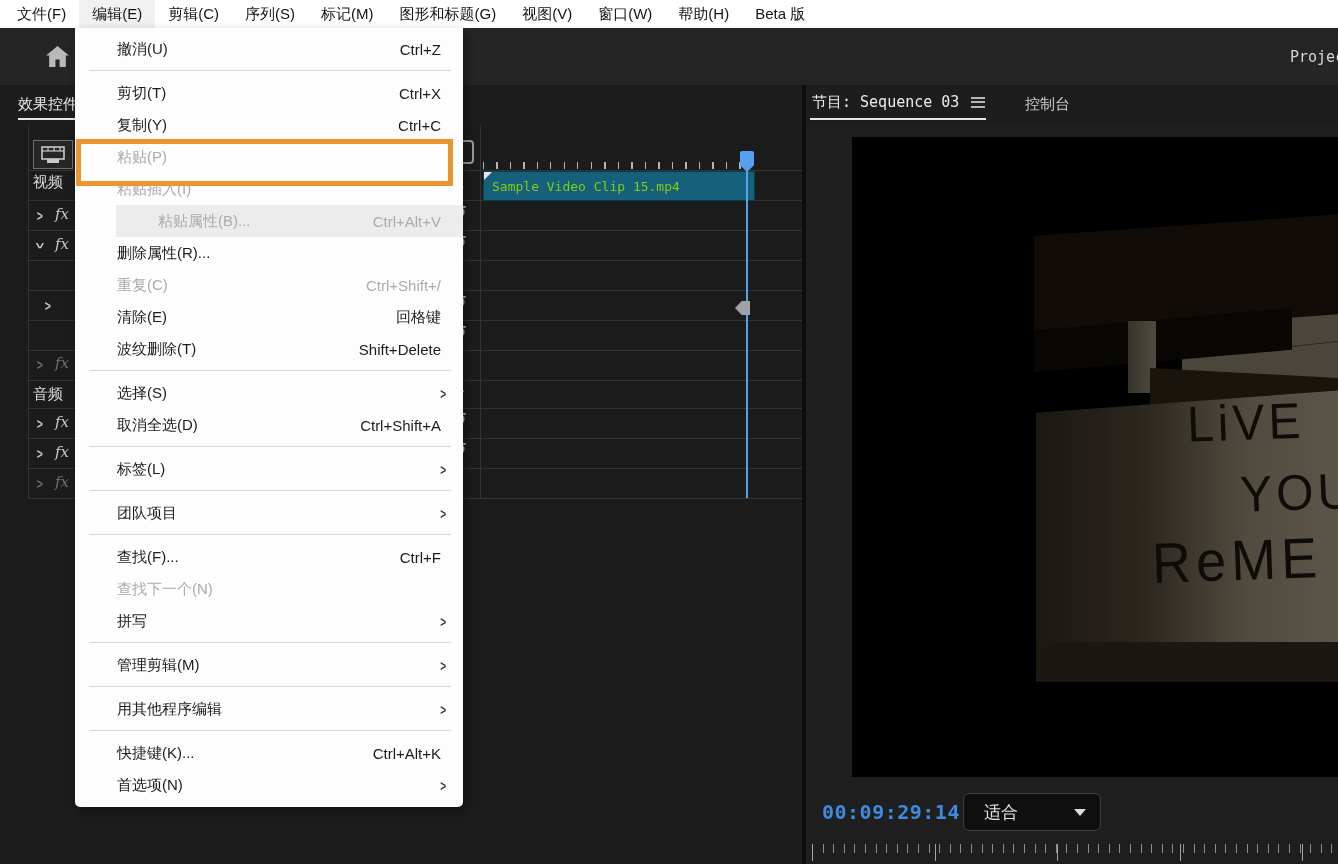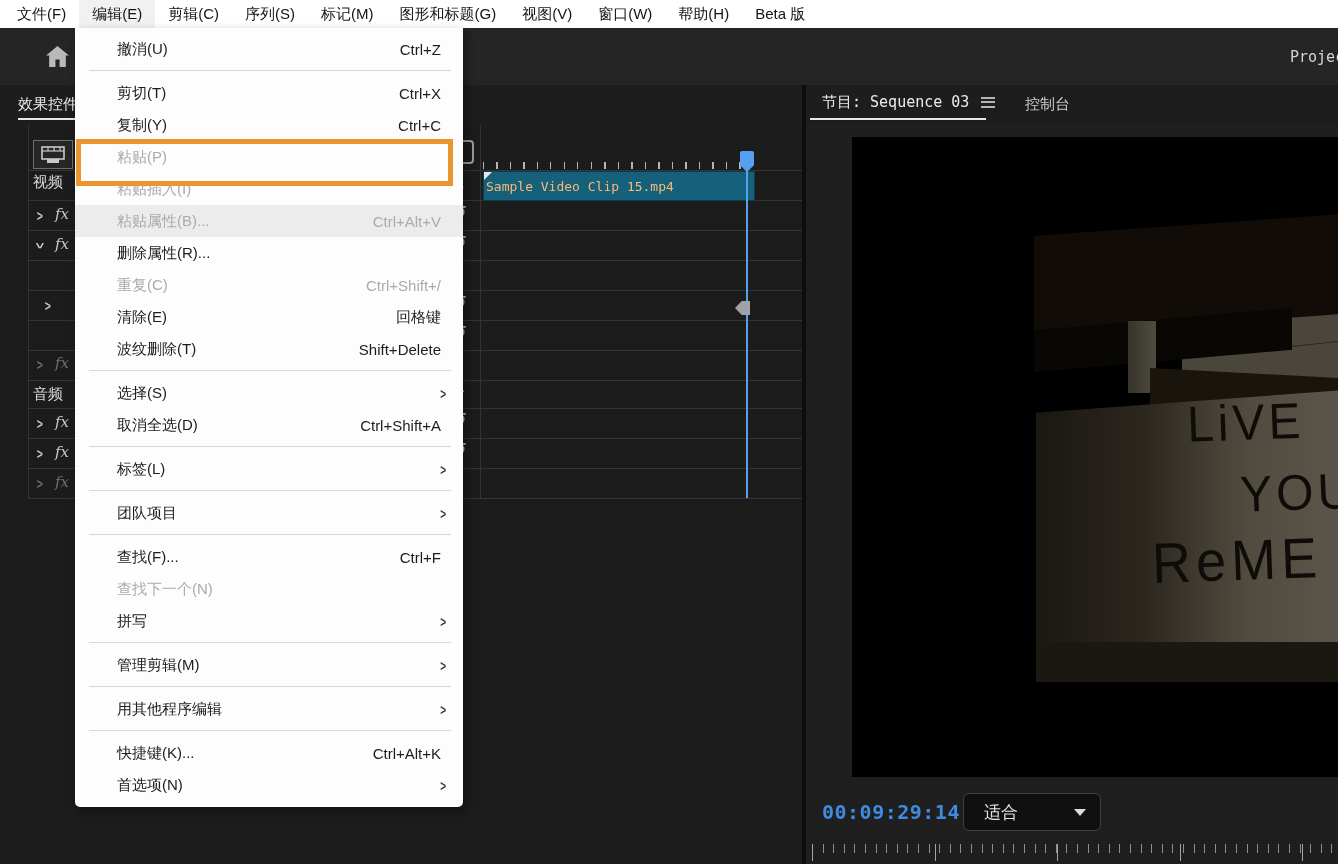--- a/index.html
+++ b/index.html
@@ -42,38 +42,38 @@
   .reset{font-size:19px;color:#bebebe;font-family:"DejaVu Sans",sans-serif;}
   .tri{font-size:11px;color:#c2c2c2;}
   .tri.small{font-size:9px;}
   .clipbtn{width:38px;height:27px;background:#262626;border:1px solid #6f6f6f;
            display:flex;align-items:center;justify-content:center;}
 
   .miniruler{height:7px;background:repeating-linear-gradient(90deg,#b5b5b5 0 1px,transparent 1px 13.5px);}
   .clipbar{background:#15607a;border:1px solid #0c3e4f;display:flex;align-items:center;}
   .clipbar .corner{position:absolute;left:0;top:0;width:8px;height:8px;background:#e8e8e8;
                    clip-path:polygon(0 0,100% 0,0 100%);}
-  .clipname{font-size:13px;color:#fdba74;padding-left:2px;white-space:nowrap;}
+  .clipname{font-size:13px;color:#84cc16;padding-left:8px;white-space:nowrap;}
   .playhead-line{width:2px;background:#55a1f0;}
   .playhead-head{width:14px;height:21px;background:#55a1f0;
                  clip-path:polygon(0 0,100% 0,100% 68%,50% 100%,0 68%);border-radius:2px;}
   .kf-arrow{width:15px;height:14px;background:#9fa3a6;
             clip-path:polygon(0 50%,45% 0,100% 0,100% 100%,45% 100%);}
 
   
   .dropdown{left:75px;top:28px;width:388px;background:#fdfdfd;z-index:50;
             padding:5px 0 6px;box-shadow:3px 4px 10px rgba(0,0,0,.38);
             border-radius:0 0 5px 5px;}
   .mi{height:32px;display:flex;align-items:center;padding:0 22px 0 42px;
       position:relative;font-size:15px;color:#1c1c1c;cursor:default;}
   .mi .ml{white-space:nowrap;}
   .mi .ms{margin-left:auto;white-space:nowrap;color:#1c1c1c;}
   .mi.dis{color:#ababab;}
   .mi.dis .ms{color:#ababab;}
-  .mi.hovrow{background:#ececec;}
+  .mi.hovrow{background:#ececec;margin-left:41px;}
   .marrow{position:absolute;right:16px;top:8px;font-weight:700;color:#3a3a3a;
           transform:scale(.72,1.1);font-size:14px;}
   .msep{height:1px;background:#d7d7d7;margin:5px 12px 6px 14px;}
   .annot{left:76px;top:139px;width:367px;height:37px;border:5px solid #eb9530;
          z-index:60;pointer-events:none;}
 
   
   .pm-divider{left:802px;top:85px;width:4px;height:779px;background:#0d0d0d;}
   .pm-bg{left:806px;top:125px;width:532px;height:739px;background:#1f1f1f;}
   .video{left:852px;top:137px;width:486px;height:640px;background:#000;overflow:hidden;}
@@ -117,21 +117,21 @@
   <svg class="abs" style="left:44px;top:15px;" width="27" height="27" viewBox="0 0 26 26">
     <path d="M13 3 L24 12 L21 12 L21 23 L15 23 L15 16 L11 16 L11 23 L5 23 L5 12 L2 12 Z" fill="#b9b9b9"></path>
   </svg>
   <div class="abs projec mono">Projec</div>
 </div>
 
 <div class="abs tabsband">
   <div class="abs tab active" style="left:18px;top:10px;">效果控件</div>
   <div class="abs tab-underline" style="left:18px;top:33px;width:86px;"></div>
 
-  <div class="abs" style="left:812px;top:8px;display:flex;align-items:center;gap:12px;margin-left:10px;">
+  <div class="abs" style="left:812px;top:8px;display:flex;align-items:center;gap:12px;">
     <div class="tab active mono" style="font-size:15px;">节目: Sequence 03</div>
     <div class="hamb"></div>
   </div>
   <div class="abs tab-underline" style="left:810px;top:33px;width:176px;"></div>
   <div class="abs tab" style="left:1025px;top:10px;">控制台</div>
 </div>
 
 <div class="abs" style="left:0;top:125px;width:802px;height:739px;background:#1c1c1c;">
 
   <div class="abs rows-bg" style="left:28px;top:0;width:774px;">

